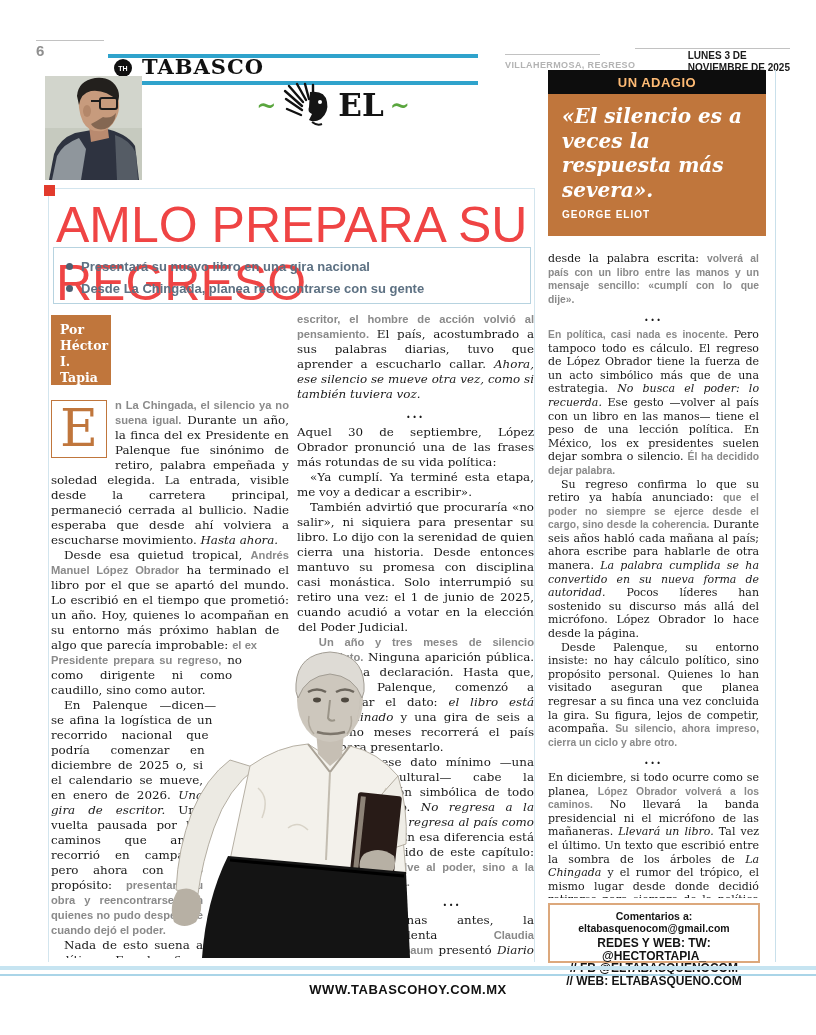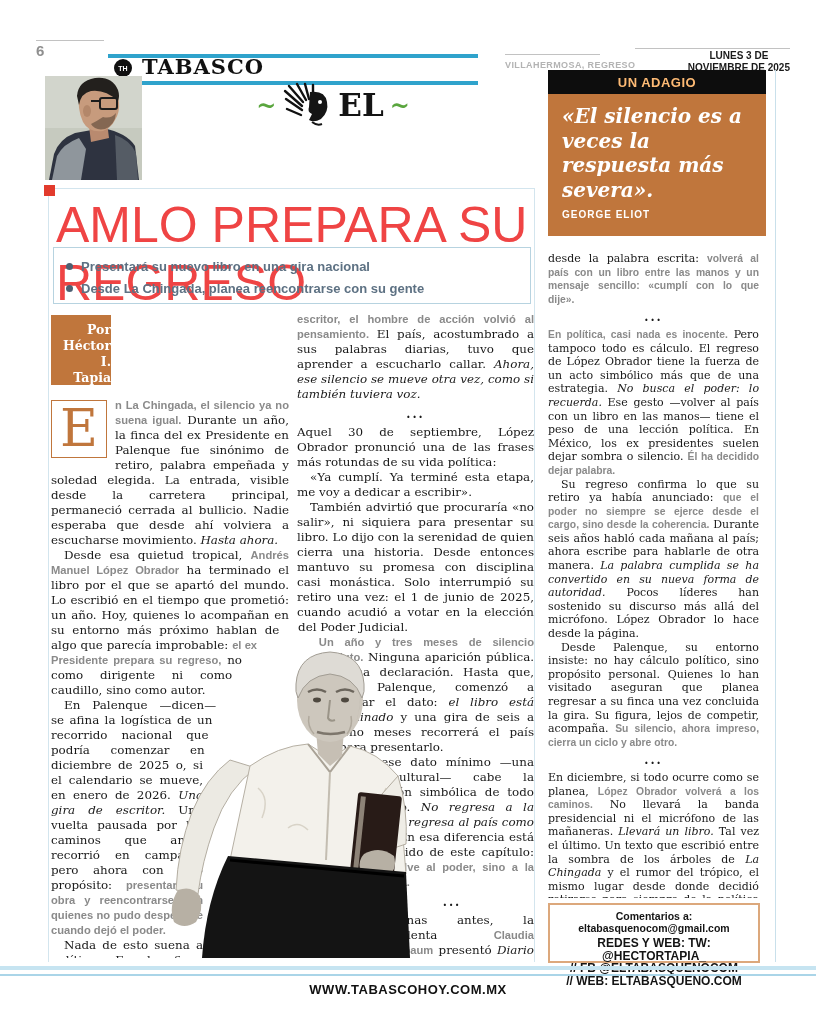--- a/index.html
+++ b/index.html
@@ -10,21 +10,21 @@
   .rule { position:absolute; background:#c9e0eb; }
   .tick { position:absolute; background:#c2c2c2; height:1px; }
 
   
   .page-num { left:36px; top:42px; font-family:"Liberation Sans",sans-serif; font-weight:bold; font-size:15px; color:#8f8f8f; }
   .cyanbar { position:absolute; left:108px; width:370px; height:4px; background:#2fa3cc; }
   .th-badge { left:114px; top:59px; width:18px; height:18px; border-radius:50%; background:#101010; color:#fff;
               font-family:"Liberation Sans",sans-serif; font-weight:bold; font-size:7px; display:flex; align-items:center; justify-content:center; }
   .section-title { left:142px; top:54px; font-family:"DejaVu Serif",serif; font-weight:bold; font-size:21px; letter-spacing:1px; color:#111; }
   .location { left:505px; top:60px; font-family:"Liberation Sans",sans-serif; font-weight:bold; font-size:9px; letter-spacing:.4px; color:#b3b3b3; }
-  .dateblock { right:26px; top:50px; text-align:center; font-family:"Liberation Sans",sans-serif; font-weight:bold; font-size:10px; line-height:12px; color:#1a1a1a; }
+  .dateblock { right:26px; top:50px; text-align:left; font-family:"Liberation Sans",sans-serif; font-weight:bold; font-size:10px; line-height:12px; color:#1a1a1a; }
 
   
   .author-photo { left:45px; top:76px; width:97px; height:104px; }
   .logo { left:168px; top:82px; width:330px; text-align:center; }
   .logo-row1 { display:flex; align-items:center; justify-content:center; gap:6px; }
   .logo-tilde { color:#5aa63e; font-weight:bold; font-size:24px; line-height:20px; }
   .logo-el { font-family:"DejaVu Serif",serif; font-weight:bold; font-size:31px; color:#141414; }
   .logo-name { font-family:"DejaVu Serif",serif; font-weight:bold; font-size:35px; letter-spacing:1px; color:#141414; margin-top:2px; }
 
   
@@ -37,21 +37,21 @@
   
   .red-square { left:44px; top:185px; width:11px; height:11px; background:#e23b2d; }
   .frame { left:48px; top:188px; width:487px; height:774px; border:1px solid #d3e5ee; border-bottom:none; }
   .headline { left:56px; top:196px; width:478px; font-family:"Liberation Sans",sans-serif; font-weight:400; font-size:50px; color:#ef4444; }
   .bullets-box { left:53px; top:247px; width:478px; height:57px; border:1px solid #b7d3e0; padding:7px 10px 0 12px; }
   .bullet-line { display:flex; align-items:center; gap:8px; height:22px; font-family:"Liberation Sans",sans-serif; font-weight:bold; font-size:13px; color:#5d7183; }
   .bullet-dot { width:7px; height:7px; border-radius:50%; background:#4d6072; flex:0 0 auto; }
 
   
   .byline-box { left:51px; top:315px; width:60px; height:70px; background:#c0763c; color:#fff; padding:7px 0 0 9px;
-                font-family:"DejaVu Serif",serif; font-weight:bold; font-size:12.5px; line-height:16px;text-align:right; }
+                font-family:"DejaVu Serif",serif; font-weight:bold; font-size:12.5px; line-height:16px; }
   .byline-dash { width:26px; height:2px; background:#fff; margin-top:6px; }
   .dropcap { float:left; width:56px; height:58px; border:1px solid #c0763c; color:#c0763c; font-family:"DejaVu Serif",serif;
              font-size:52px; line-height:54px; text-align:center; margin:2px 8px 2px 0; }
 
   
   .col { position:absolute; text-align:justify; overflow:hidden; hyphens:auto; }
   #col1 { left:51px;  top:398px; width:238px; height:560px; font-size:11.9px; line-height:15px; }
   #col2 { left:297px; top:312px; width:237px; height:646px; font-size:11.9px; line-height:15px; }
   #col3 { left:548px; top:252px; width:211px; height:646px; font-size:11px;  line-height:13.6px; }
   .para { text-indent:13px; }

